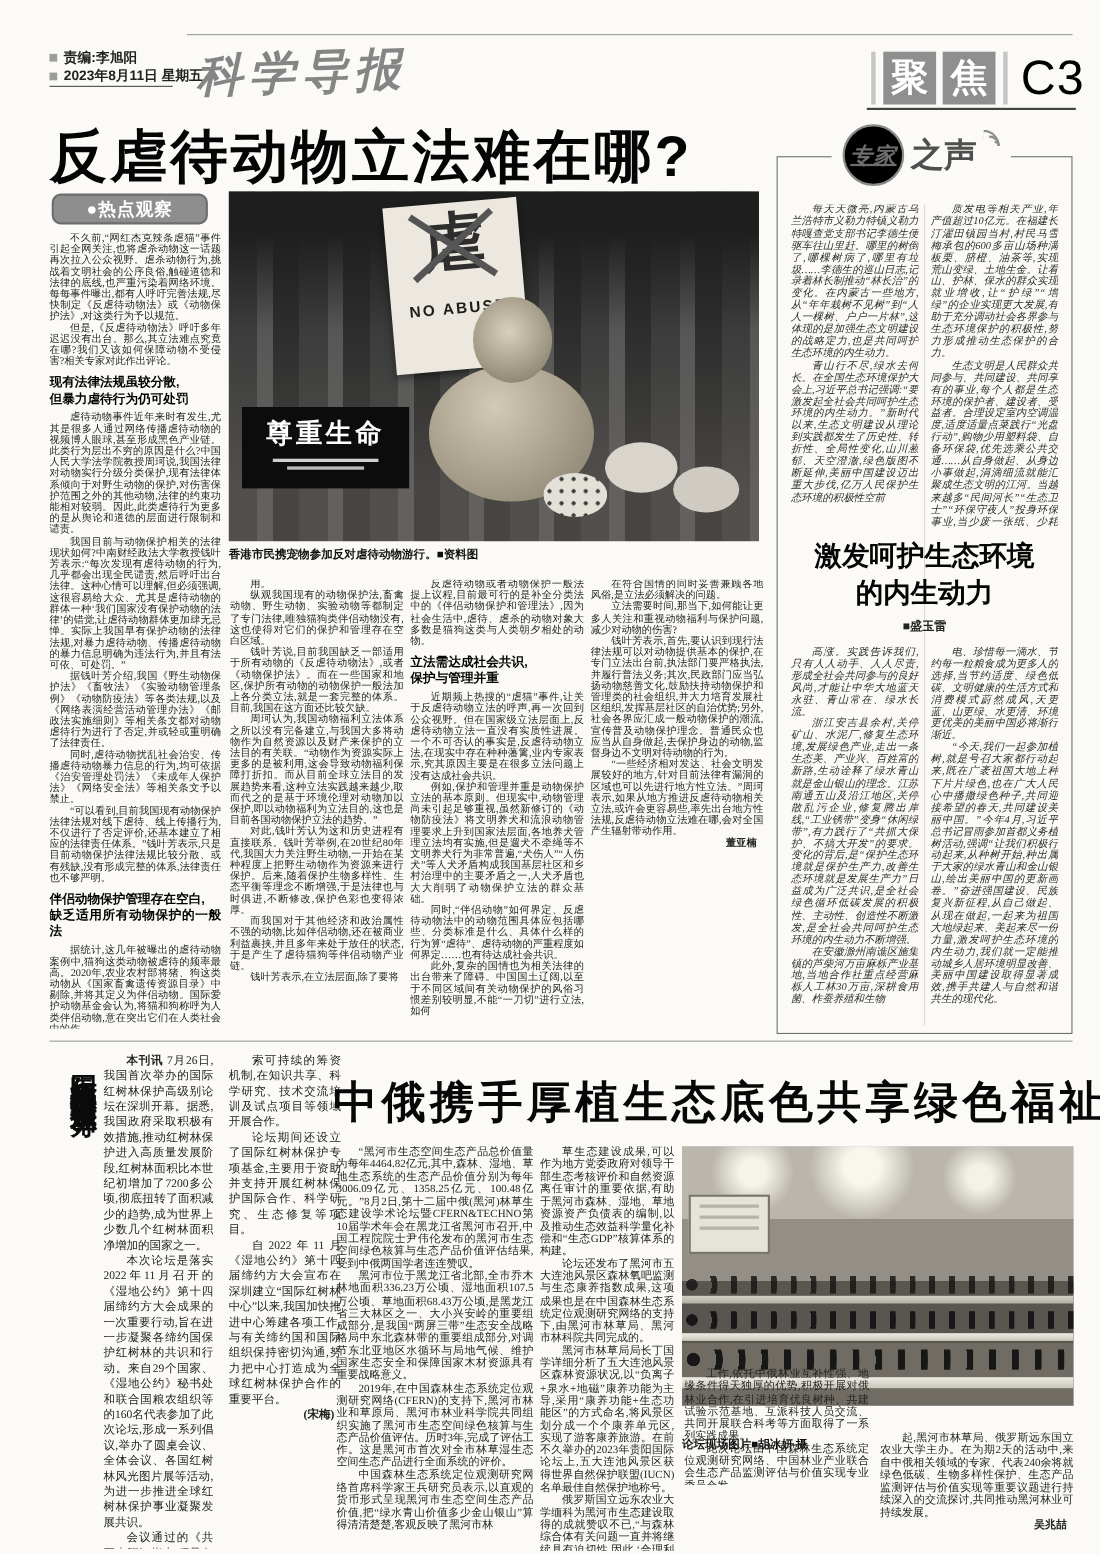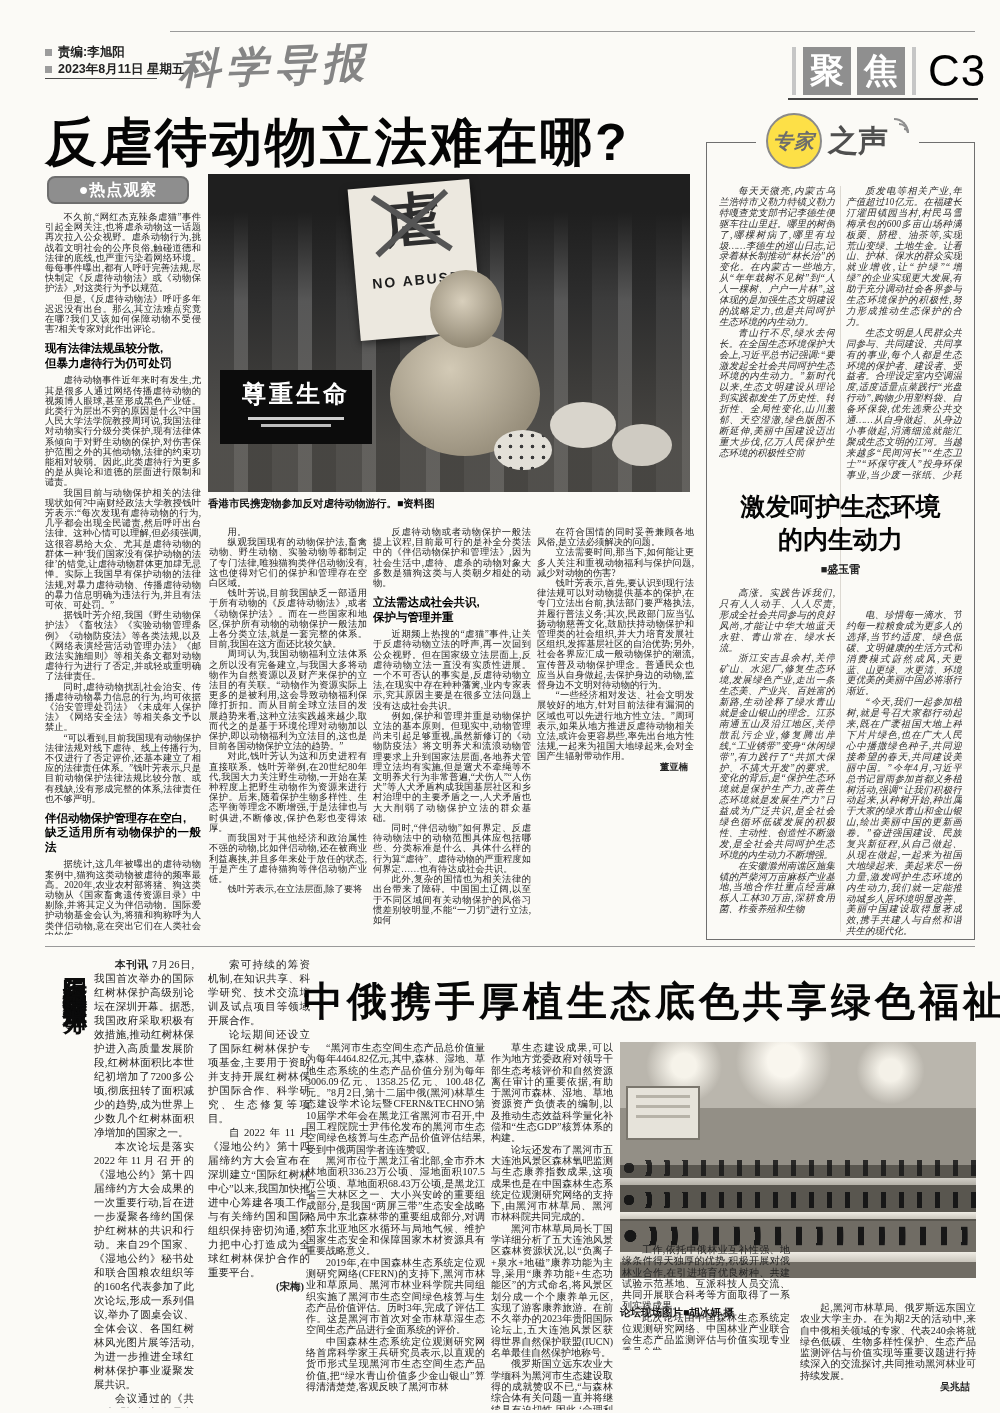--- a/index.html
+++ b/index.html
@@ -60,23 +60,23 @@
   .dog-head{left:222px;top:96px;width:72px;height:78px;
             background:radial-gradient(circle at 45% 40%,#d8cfbc,#8e8571 80%);}
   .dog-s1{left:342px;top:228px;width:66px;height:46px;background:#d9d5cc;}
   .dog-s2{left:404px;top:250px;width:60px;height:42px;background:#cfcbc2;}
   .dog-s3{left:286px;top:256px;width:58px;height:40px;background:#e3e0d8;
           background-image:radial-gradient(#3a3a3a 1.6px,transparent 2.1px);background-size:11px 11px;}
   .caption1{left:208px;top:497px;width:482px;}
   
   .exp-box{left:706px;top:142px;width:269px;height:798px;border:1px solid #6f6f6f;}
   .exp-badge{left:756px;top:112px;height:58px;display:flex;align-items:center;background:#fbfaf6;padding:0 10px;}
-  .exp-circle{width:56px;height:56px;border:2px solid #8a8a8a;border-radius:50%;background:#fde047;
+  .exp-circle{width:56px;height:56px;border:2px solid #8a8a8a;border-radius:50%;background:#000000;
               display:flex;align-items:center;justify-content:center;font-style:italic;font-weight:bold;
-              font-size:20px;color:#6d6d6d;letter-spacing:1px;}
+              font-size:20px;color:#6d6d6d;letter-spacing:1px;text-decoration:underline;}
   .exp-bold{font-family:"Liberation Sans","DejaVu Sans",sans-serif;font-weight:900;font-size:30px;
             color:#4f4f4f;margin:0 4px 0 6px;}
   .sig{position:relative;width:17px;height:15px;align-self:flex-start;margin-top:6px;}
   .sig i{position:absolute;right:0;bottom:0;border:2px solid #8e8e8e;border-left:none;border-bottom:none;
          border-radius:0 100% 0 0;}
   .sig i:nth-child(1){width:5px;height:5px;}
   .sig i:nth-child(2){width:10px;height:10px;}
   .sig i:nth-child(3){width:15px;height:15px;}
   .kai-col{font-size:9.5px;line-height:10.9px;font-style:italic;text-align:justify;overflow:hidden;color:#2c2c2c;}
   .exp-divider{left:840px;top:186px;width:1px;height:746px;background:#ddd9d2;}
@@ -192,21 +192,21 @@
 保护与管理并重</div>
       <div class="para">近期频上热搜的“虐猫”事件,让关于反虐待动物立法的呼声,再一次回到公众视野。但在国家级立法层面上,反虐待动物立法一直没有实质性进展。一个不可否认的事实是,反虐待动物立法,在现实中存在种种藩篱,业内专家表示,究其原因主要是在很多立法问题上没有达成社会共识。</div>
       <div class="para">例如,保护和管理并重是动物保护立法的基本原则。但现实中,动物管理尚未引起足够重视,虽然新修订的《动物防疫法》将文明养犬和流浪动物管理要求上升到国家法层面,各地养犬管理立法均有实施,但是遛犬不牵绳等不文明养犬行为非常普遍,“犬伤人”“人伤犬”等人犬矛盾构成我国基层社区和乡村治理中的主要矛盾之一,人犬矛盾也大大削弱了动物保护立法的群众基础。</div>
       <div class="para">同时,“伴侣动物”如何界定、反虐待动物法中的动物范围具体应包括哪些、分类标准是什么、具体什么样的行为算“虐待”、虐待动物的严重程度如何界定……也有待达成社会共识。</div>
       <div class="para">此外,复杂的国情也为相关法律的出台带来了障碍。中国国土辽阔,以至于不同区域间有关动物保护的风俗习惯差别较明显,不能“一刀切”进行立法,如何</div>
     </div>
   <div class="abs body-col" style="left:537px;top:527px;width:157px;height:408px;">
       <div class="para">在符合国情的同时妥善兼顾各地风俗,是立法必须解决的问题。</div>
       <div class="para">立法需要时间,那当下,如何能让更多人关注和重视动物福利与保护问题,减少对动物的伤害?</div>
       <div class="para">钱叶芳表示,首先,要认识到现行法律法规可以对动物提供基本的保护,在专门立法出台前,执法部门要严格执法,并履行普法义务;其次,民政部门应当弘扬动物慈善文化,鼓励扶持动物保护和管理类的社会组织,并大力培育发展社区组织,发挥基层社区的自治优势;另外,社会各界应汇成一般动物保护的潮流,宣传普及动物保护理念。普通民众也应当从自身做起,去保护身边的动物,监督身边不文明对待动物的行为。</div>
-      <div class="para">“一些经济相对发达、社会文明发展较好的地方,针对目前法律有漏洞的区域也可以先进行地方性立法。”周珂表示,如果从地方推进反虐待动物相关立法,或许会更容易些,率先出台地方性法规,一起来为祖国大地绿起来,会对全国产生辐射带动作用。</div>
+      <div class="para">“一些经济相对发达、社会文明发展较好的地方,针对目前法律有漏洞的区域也可以先进行地方性立法。”周珂表示,如果从地方推进反虐待动物相关立法,或许会更容易些,率先出台地方性法规,反虐待动物立法难在哪,会对全国产生辐射带动作用。</div>
       <div class="para author">董亚楠</div>
     </div>
 
   <div class="abs exp-box"></div>
   <div class="abs exp-divider"></div>
   <div class="abs exp-badge">
     <span class="exp-circle">专家</span>
     <span class="exp-bold">之声</span>
     <span class="sig">
         <i></i>
@@ -223,21 +223,21 @@
       <div class="para">生态文明是人民群众共同参与、共同建设、共同享有的事业,每个人都是生态环境的保护者、建设者、受益者。合理设定室内空调温度,适度适量点菜践行“光盘行动”,购物少用塑料袋、自备环保袋,优先选乘公共交通……从自身做起、从身边小事做起,涓滴细流就能汇聚成生态文明的江河。当越来越多“民间河长”“生态卫士”“环保守夜人”投身环保事业,当少废一张纸、少耗一度</div>
     </div>
   <div class="abs exp-title" style="white-space:pre-line;">激发呵护生态环境
 的内生动力</div>
   <div class="abs exp-byline">■盛玉雷</div>
   <div class="abs kai-col" style="left:719px;top:588px;width:116px;height:344px;">
       <div class="para">高涨。实践告诉我们,只有人人动手、人人尽责,形成全社会共同参与的良好风尚,才能让中华大地蓝天永驻、青山常在、绿水长流。</div>
       <div class="para">浙江安吉县余村,关停矿山、水泥厂,修复生态环境,发展绿色产业,走出一条生态美、产业兴、百姓富的新路,生动诠释了绿水青山就是金山银山的理念。江苏南通五山及沿江地区,关停散乱污企业,修复腾出岸线,“工业锈带”变身“休闲绿带”,有力践行了“共抓大保护、不搞大开发”的要求。变化的背后,是“保护生态环境就是保护生产力,改善生态环境就是发展生产力”日益成为广泛共识,是全社会绿色循环低碳发展的积极性、主动性、创造性不断激发,是全社会共同呵护生态环境的内生动力不断增强。</div>
       <div class="para">在安徽滁州南谯区施集镇的芦柴河万亩麻栎产业基地,当地合作社重点经营麻栎人工林30万亩,深耕食用菌、柞蚕养殖和生物</div>
     </div>
-  <div class="abs kai-col" style="left:846px;top:610px;width:116px;height:344px;">
+  <div class="abs kai-col" style="left:846px;top:588px;width:116px;height:344px;">
       <div class="para">电、珍惜每一滴水、节约每一粒粮食成为更多人的选择,当节约适度、绿色低碳、文明健康的生活方式和消费模式蔚然成风,天更蓝、山更绿、水更清、环境更优美的美丽中国必将渐行渐近。</div>
       <div class="para">“今天,我们一起参加植树,就是号召大家都行动起来,既在广袤祖国大地上种下片片绿色,也在广大人民心中播撒绿色种子,共同迎接希望的春天,共同建设美丽中国。”今年4月,习近平总书记冒雨参加首都义务植树活动,强调“让我们积极行动起来,从种树开始,种出属于大家的绿水青山和金山银山,绘出美丽中国的更新画卷。”奋进强国建设、民族复兴新征程,从自己做起、从现在做起,一起来为祖国大地绿起来、美起来尽一份力量,激发呵护生态环境的内生动力,我们就一定能推动城乡人居环境明显改善、美丽中国建设取得显著成效,携手共建人与自然和谐共生的现代化。</div>
     </div>
 
   <div class="abs mid-rule"></div>
 
   <div class="abs vhead">国际红树林保护高级别论坛在深圳举办</div>
   <div class="abs man-col" style="left:94px;top:958px;width:100px;height:450px;">
       <div class="para"><b class="lead-b">本刊讯</b> 7月26日,我国首次举办的国际红树林保护高级别论坛在深圳开幕。据悉,我国政府采取积极有效措施,推动红树林保护进入高质量发展阶段,红树林面积比本世纪初增加了7200多公顷,彻底扭转了面积减少的趋势,成为世界上少数几个红树林面积净增加的国家之一。</div>
       <div class="para">本次论坛是落实2022年11月召开的《湿地公约》第十四届缔约方大会成果的一次重要行动,旨在进一步凝聚各缔约国保护红树林的共识和行动。来自29个国家、《湿地公约》秘书处和联合国粮农组织等的160名代表参加了此次论坛,形成一系列倡议,举办了圆桌会议、全体会议、各国红树林风光图片展等活动,为进一步推进全球红树林保护事业凝聚发展共识。</div>

